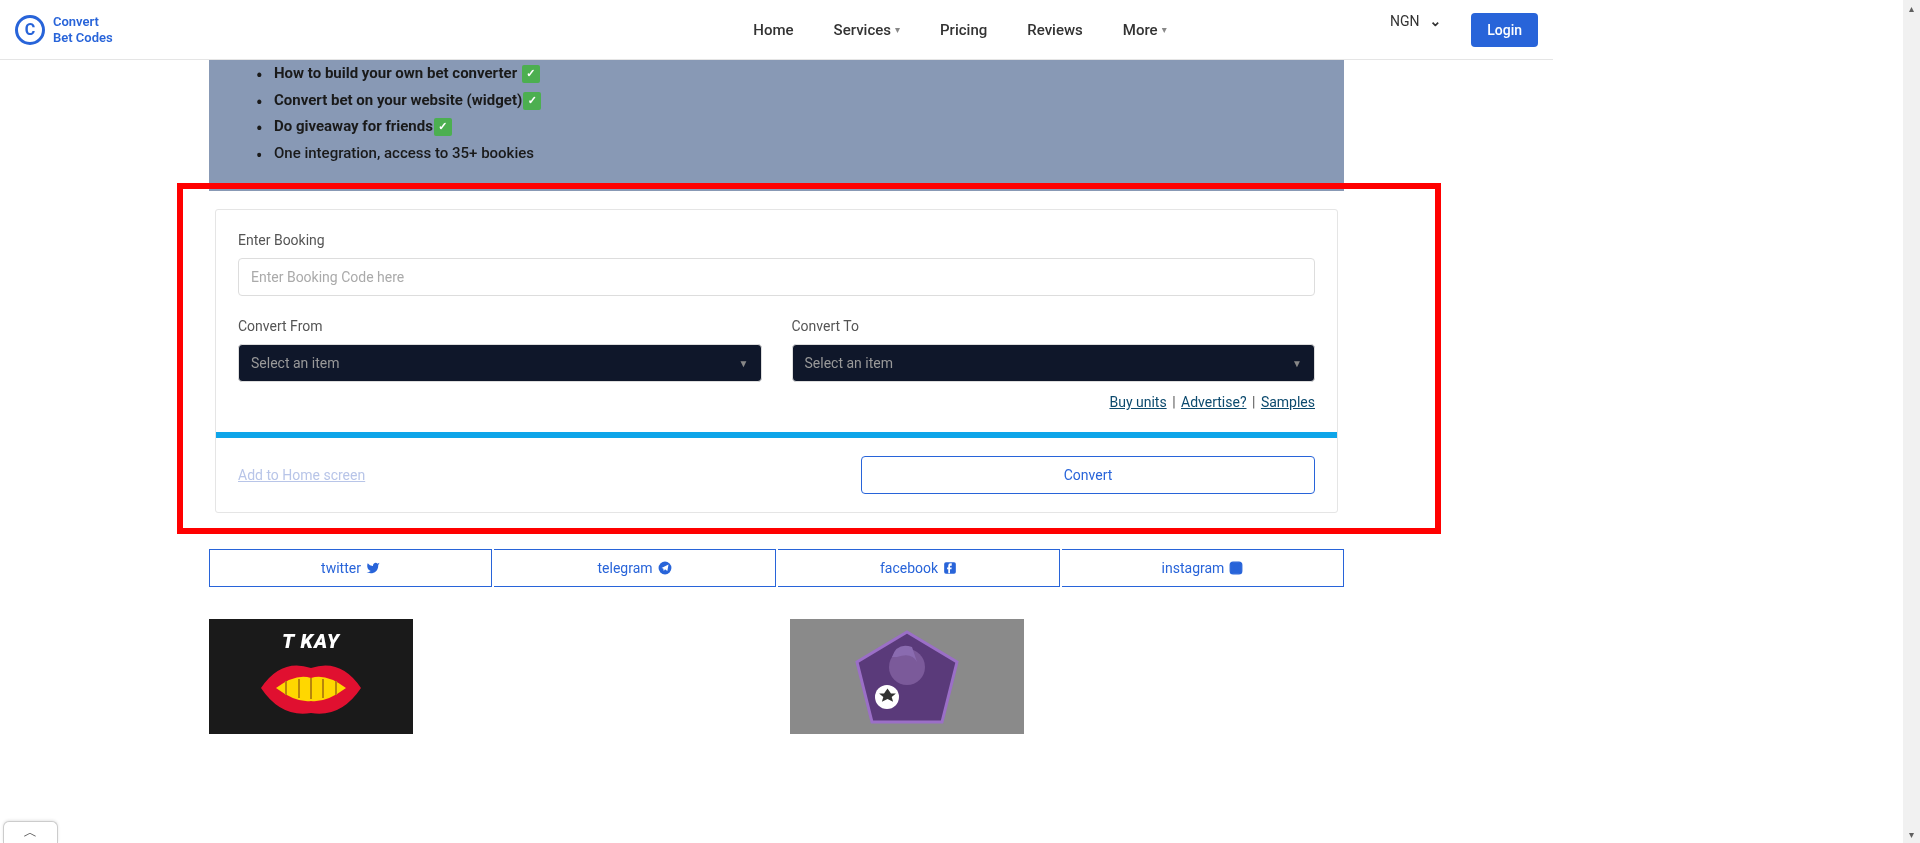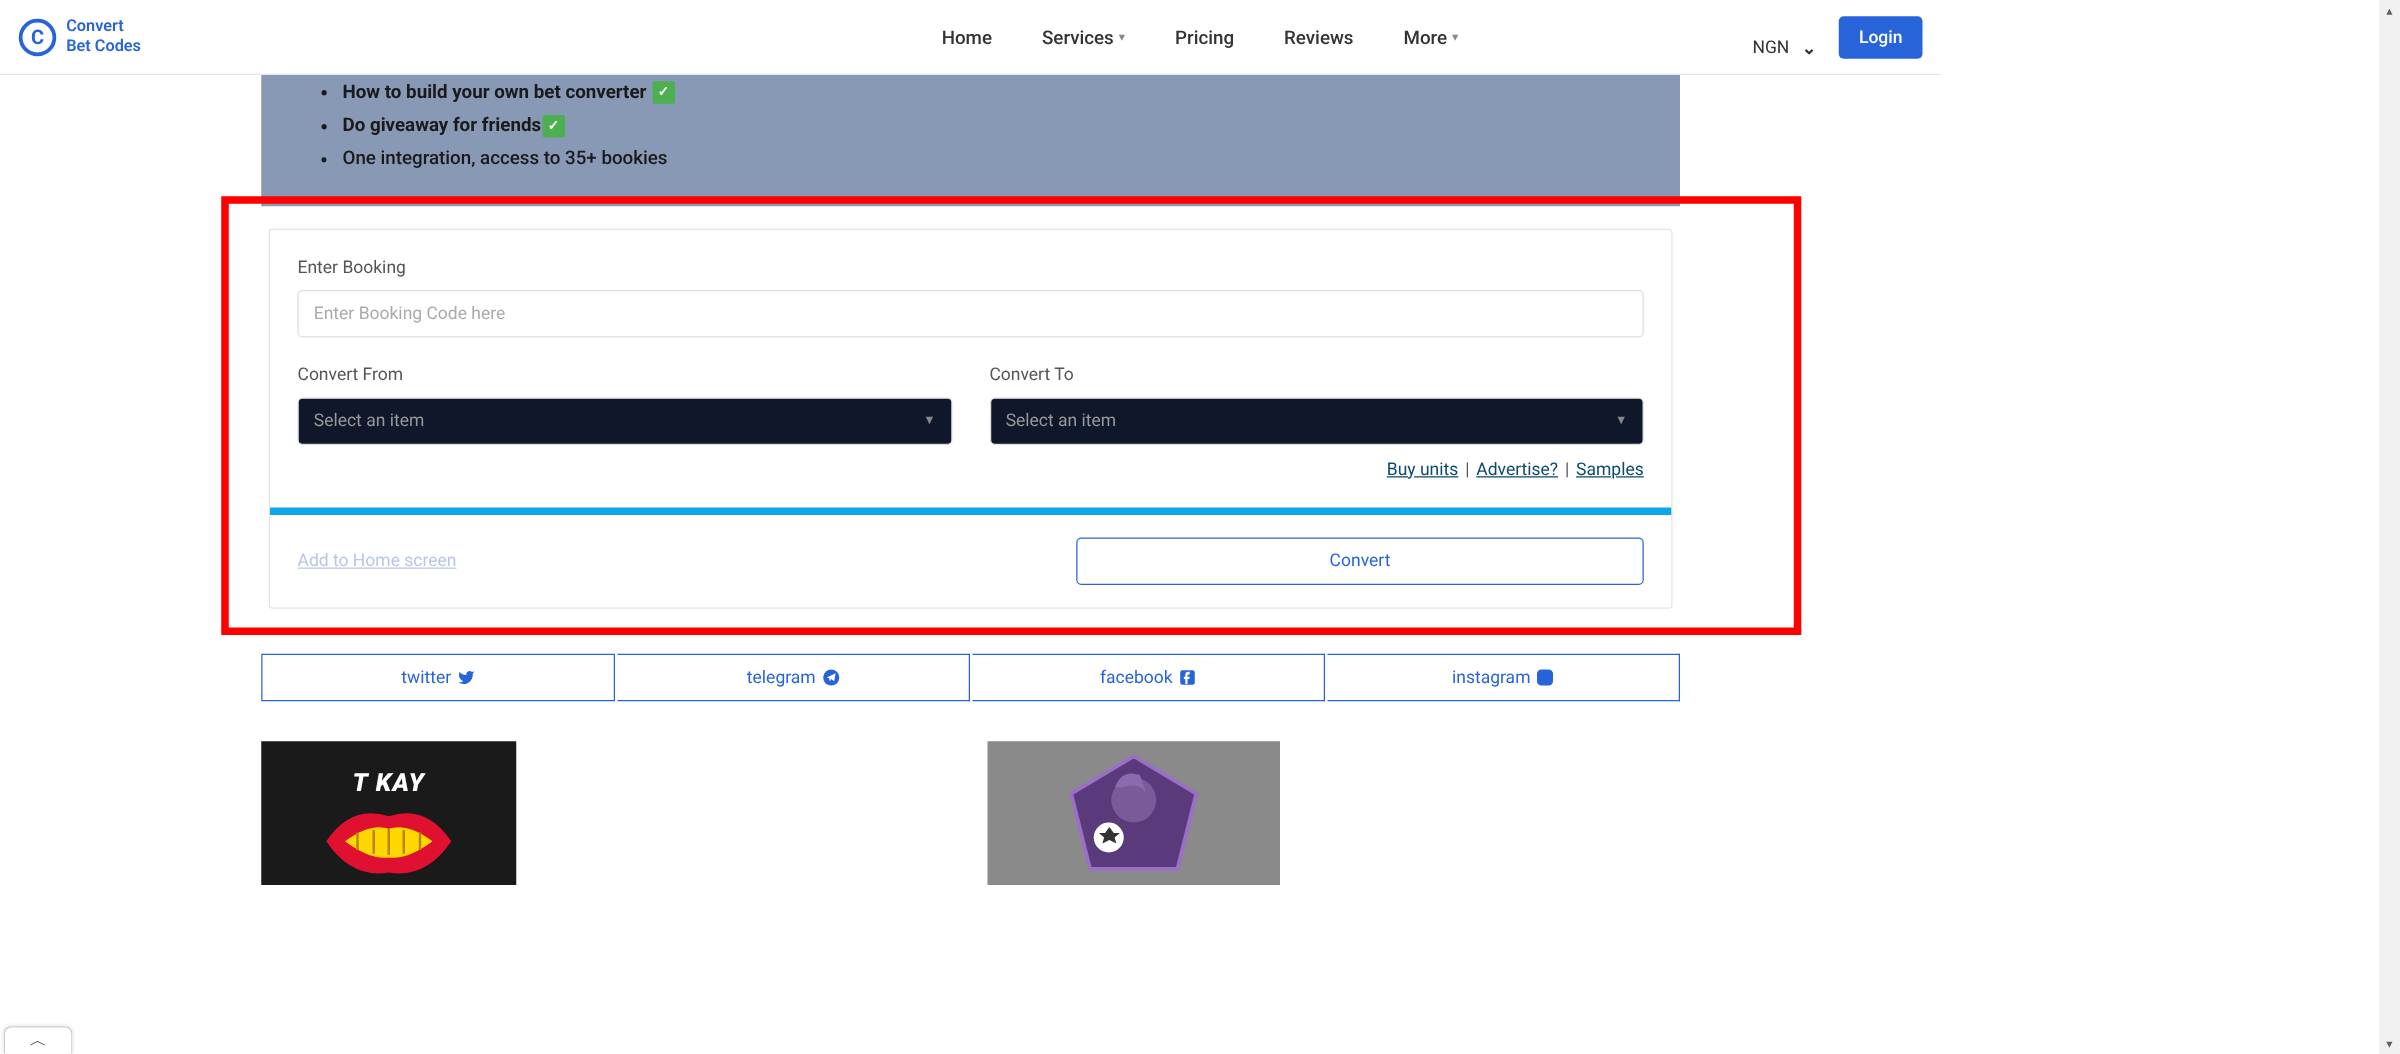--- a/index.html
+++ b/index.html
@@ -59,22 +59,22 @@
       display: flex;
       align-items: center;
       gap: 4px;
     }
     .chevron-down {
       font-size: 10px;
       color: #888;
     }
     .header-right {
       display: flex;
-      align-items: flex-end;
-      gap: 18px;
+      align-items: flex-start;
+      gap: 30px;
     }
     .currency {
       display: flex;
       align-items: center;
       gap: 10px;
       font-size: 14px;
       color: #333;
       cursor: pointer;
     }
     .login-btn {
@@ -262,21 +262,20 @@
     }
     .image-tile-left {
       margin-left: 0;
     }
     .tile-lips {
       background: #1a1a1a;
       display: flex;
       flex-direction: column;
       align-items: center;
       padding-top: 10px;
-      justify-content: flex-end;
     }
     .tile-lips-title {
       color: white;
       font-weight: 900;
       font-size: 20px;
       font-style: italic;
       letter-spacing: 1px;
     }
     .lips-svg {
       width: 120px;
@@ -370,20 +369,23 @@
     </div>
     <button class="login-btn">Login</button>
   </div>
 </div>
 
 <div class="container">
   <div class="promo-box">
     <ul class="promo-list">
       <li>
         <span>How to build your own bet converter</span> <span class="checkmark">✓</span>
+      </li>
+      <li>
+        <span>Convert bet on your website (widget)</span><span class="checkmark">✓</span>
       </li>
       <li>
         <span>Do giveaway for friends</span><span class="checkmark">✓</span>
       </li>
       <li class="normal">One integration, access to 35+ bookies</li>
     </ul>
   </div>
 
   <div class="highlight-box">
     <div class="form-box">

